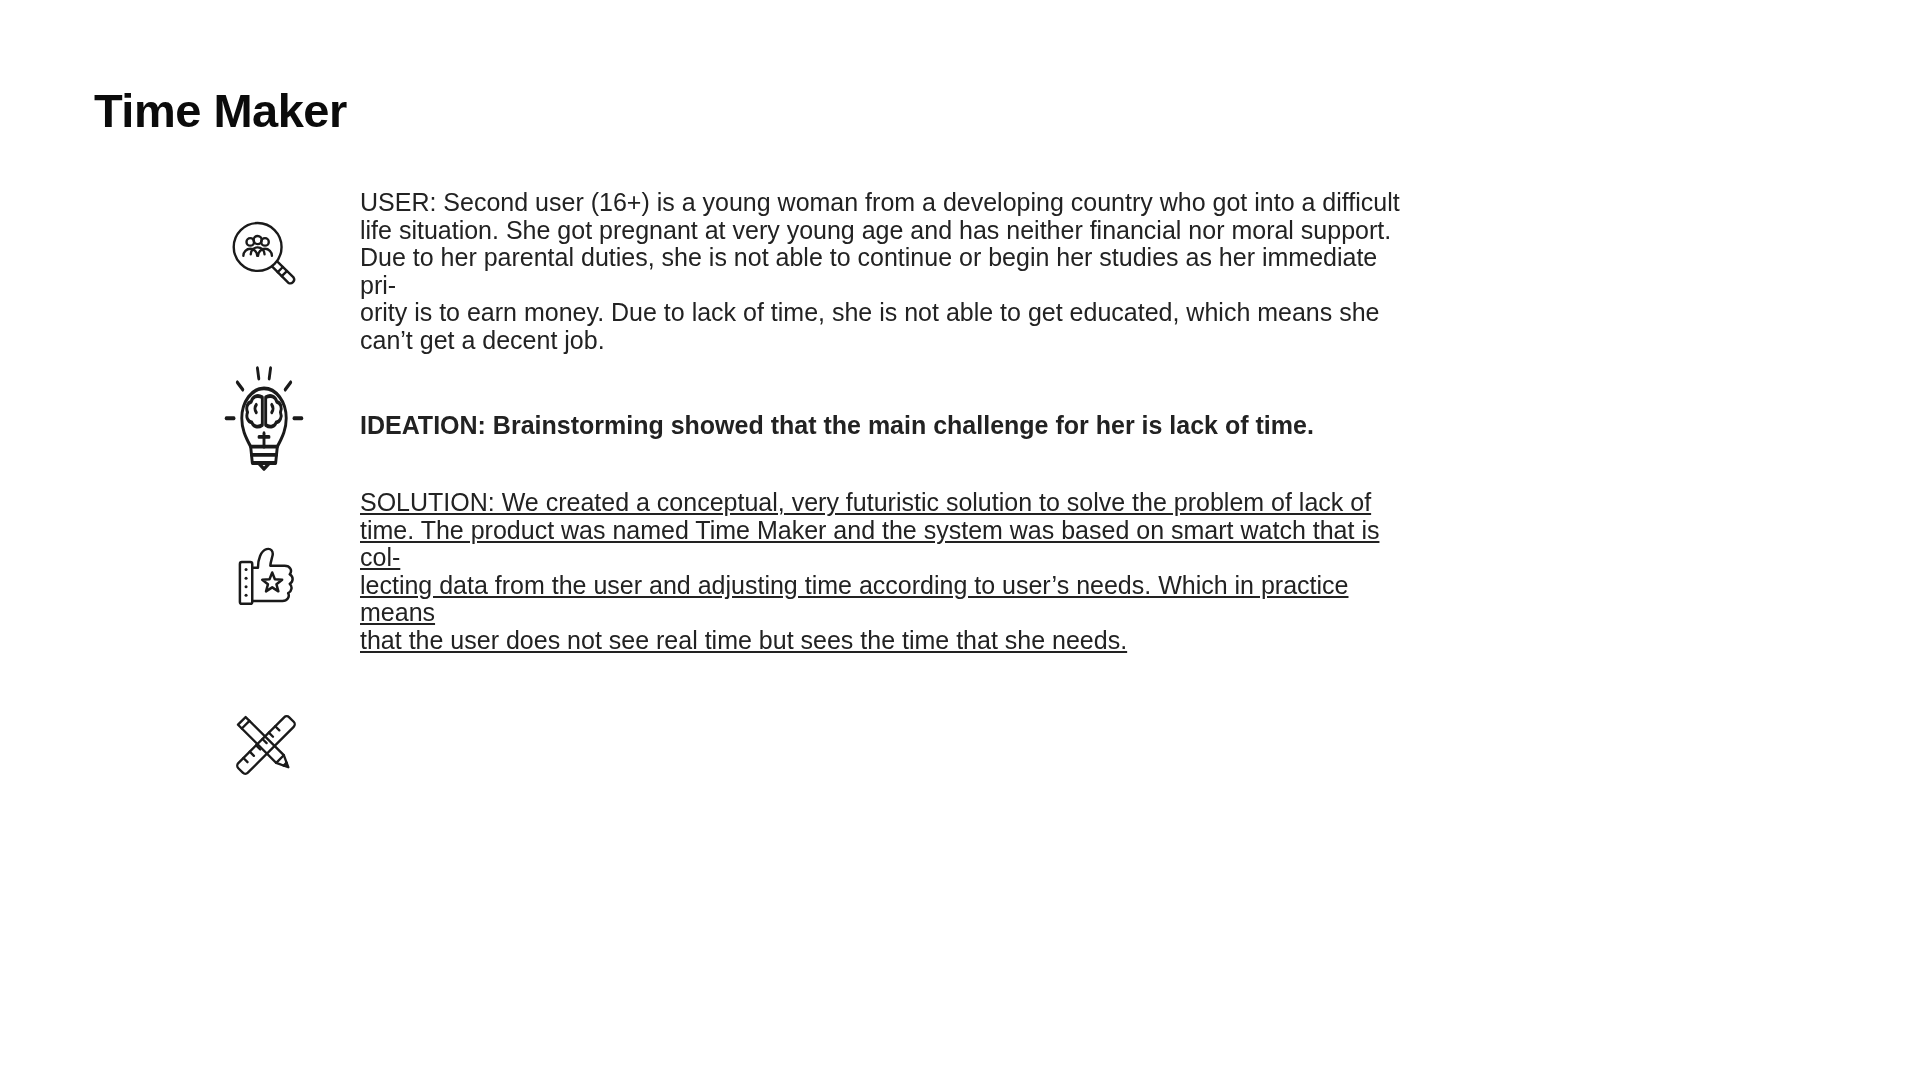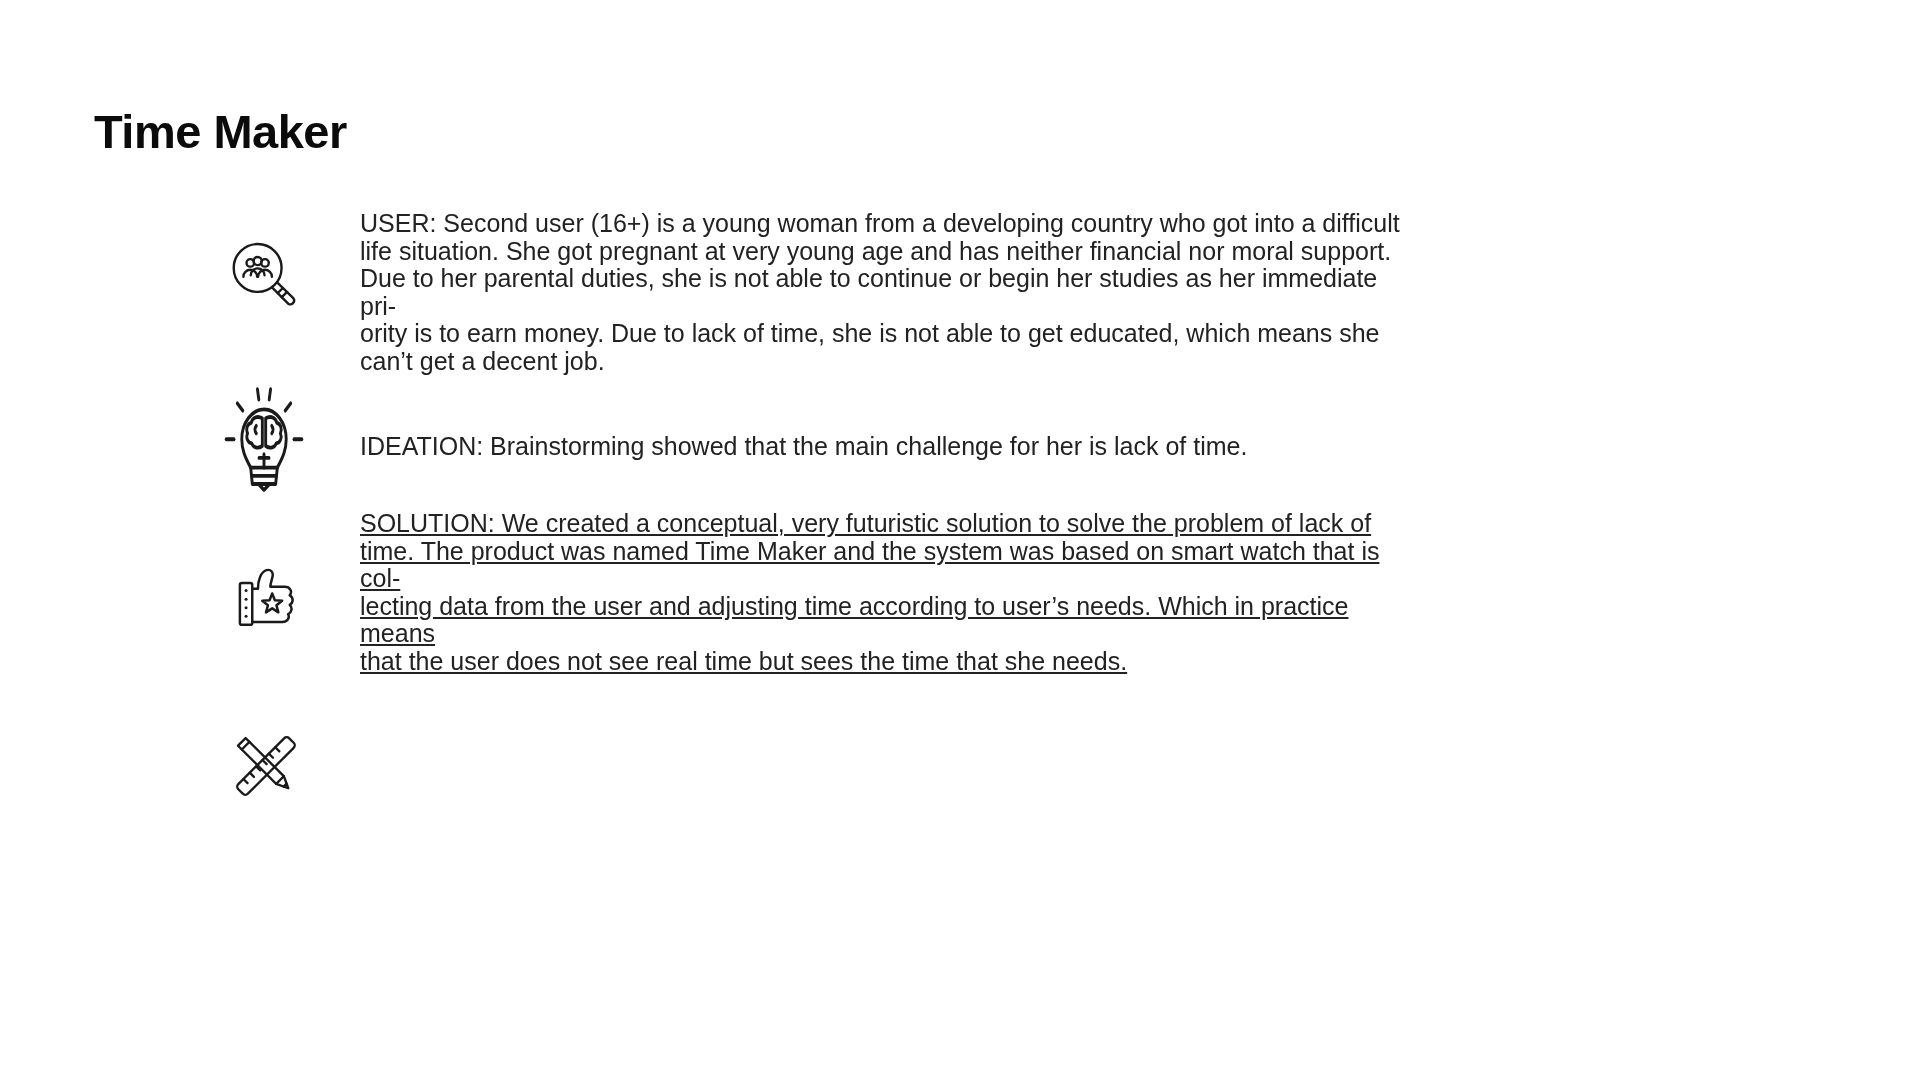--- a/index.html
+++ b/index.html
@@ -1,27 +1,27 @@
 <!DOCTYPE html>
 <html><head>
 <meta charset="utf-8">
 <style>
   html,body{margin:0;padding:0;background:#ffffff;}
   body{width:1920px;height:1080px;position:relative;overflow:hidden;
        font-family:"Liberation Sans","DejaVu Sans",sans-serif;color:#1c1c1c;}
-  .page{position:absolute;inset:0;background:#fff;margin-top:21px;}
+  .page{position:absolute;inset:0;background:#fff;}
   .page-title{position:absolute;left:94px;top:52px;font-size:47px;font-weight:800;
               letter-spacing:-0.5px;color:#0b0b0b;}
   .icon-box{position:absolute;}
   .icon-box svg{display:block;stroke:#1a1a1a;fill:none;stroke-width:2.6;
                 stroke-linecap:round;stroke-linejoin:round;}
   .section-text{position:absolute;left:360px;width:1060px;font-size:25px;
                 line-height:27.6px;white-space:pre-line;color:#222;}
   #text-user{top:189px;}
-  #text-ideation{top:412px;}
+  #text-ideation{top:412px;font-weight:bold;}
   #text-solution{top:489px;text-decoration:underline;}
   #text-testing{top:705px;}
   #icon-user{left:219px;top:212px;}
   #icon-ideation{left:214px;top:360px;}
   #icon-solution{left:219px;top:524px;}
   #icon-testing{left:221px;top:700px;}
   .dot{fill:#1a1a1a;stroke:none;}
 </style>
 </head>
 <body>

